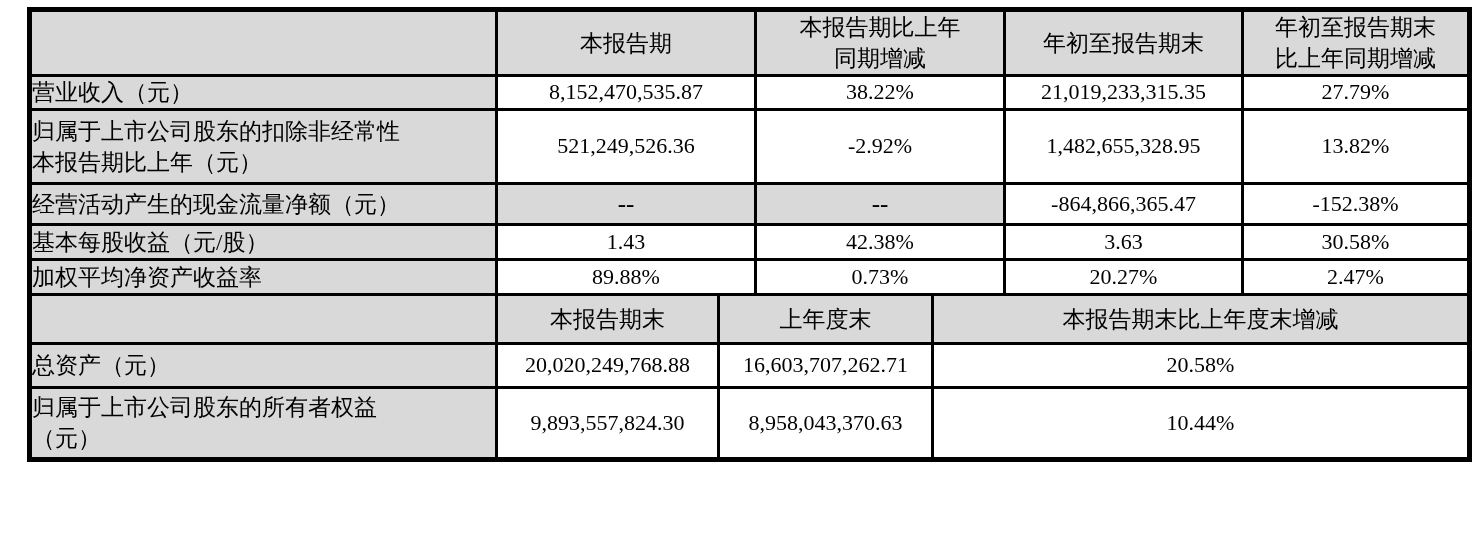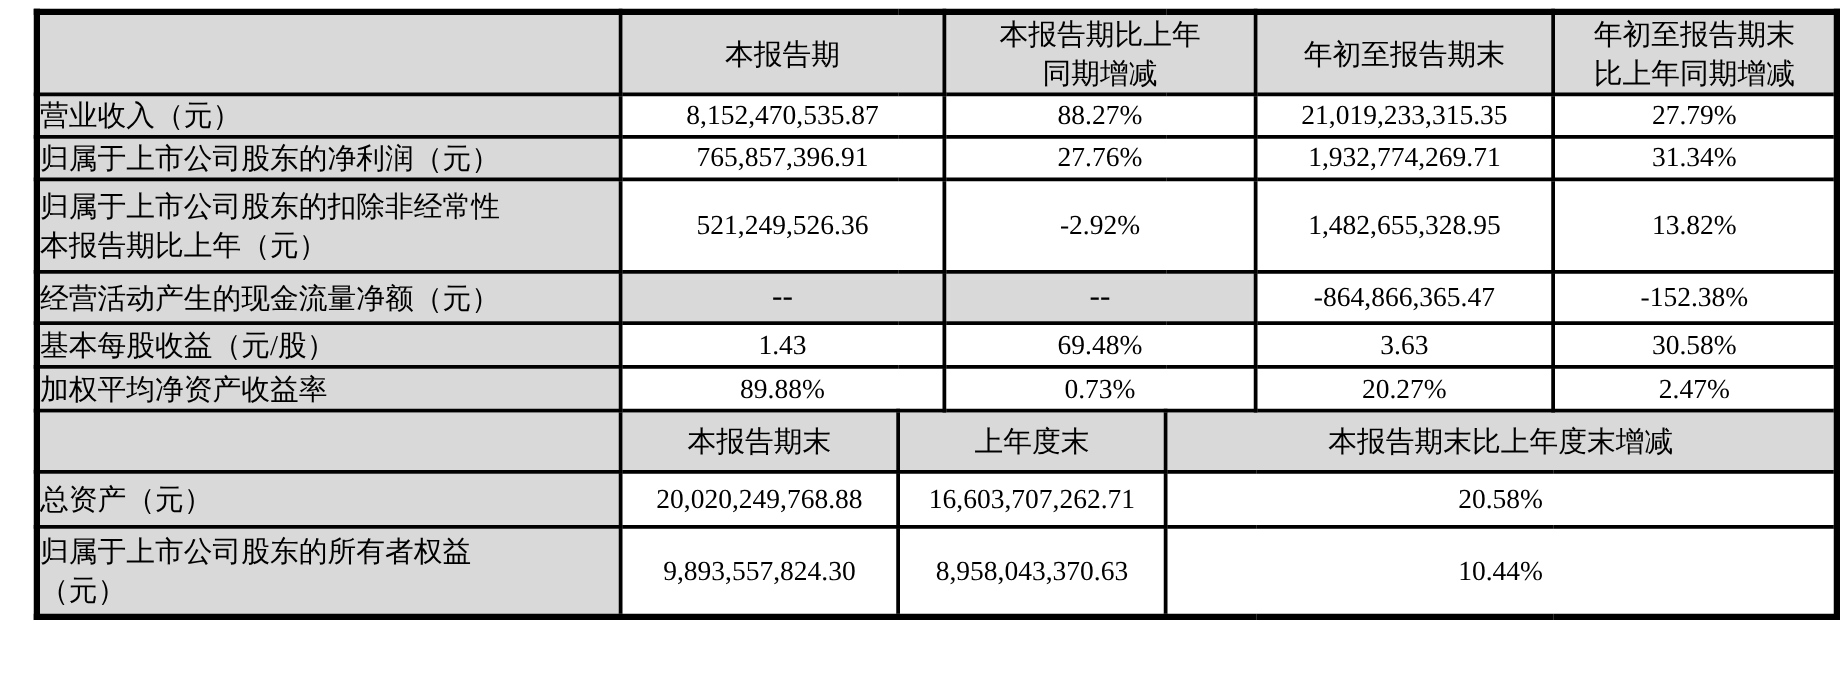--- a/index.html
+++ b/index.html
@@ -90,32 +90,25 @@
         <td class="gray hdr" colspan="2">本报告期比上年
 同期增减</td>
         <td class="gray hdr">年初至报告期末</td>
         <td class="gray hdr">年初至报告期末
 比上年同期增减</td>
       </tr>
 
       <tr class="r-rev">
         <td class="gray label">营业收入（元）</td>
         <td class="num" colspan="2">8,152,470,535.87</td>
-        <td class="num" colspan="2">88.27%</td>
+        <td class="num" colspan="2">38.22%</td>
         <td class="num">21,019,233,315.35</td>
         <td class="num">27.79%</td>
       </tr>
 
-      <tr class="r-np">
-        <td class="gray label">归属于上市公司股东的净利润（元）</td>
-        <td class="num" colspan="2">765,857,396.91</td>
-        <td class="num" colspan="2">27.76%</td>
-        <td class="num">1,932,774,269.71</td>
-        <td class="num">31.34%</td>
-      </tr>
 
       <tr class="r-ded">
         <td class="gray label">归属于上市公司股东的扣除非经常性
 本报告期比上年（元）</td>
         <td class="num" colspan="2">521,249,526.36</td>
         <td class="num" colspan="2">-2.92%</td>
         <td class="num">1,482,655,328.95</td>
         <td class="num">13.82%</td>
       </tr>
 
@@ -123,21 +116,21 @@
         <td class="gray label">经营活动产生的现金流量净额（元）</td>
         <td class="gray dash" colspan="2">--</td>
         <td class="gray dash" colspan="2">--</td>
         <td class="num">-864,866,365.47</td>
         <td class="num">-152.38%</td>
       </tr>
 
       <tr class="r-beps">
         <td class="gray label">基本每股收益（元/股）</td>
         <td class="num" colspan="2">1.43</td>
-        <td class="num" colspan="2">69.48%</td>
+        <td class="num" colspan="2">42.38%</td>
         <td class="num">3.63</td>
         <td class="num">30.58%</td>
       </tr>
 
 
       <tr class="r-roe">
         <td class="gray label">加权平均净资产收益率</td>
         <td class="num" colspan="2">89.88%</td>
         <td class="num" colspan="2">0.73%</td>
         <td class="num">20.27%</td>

